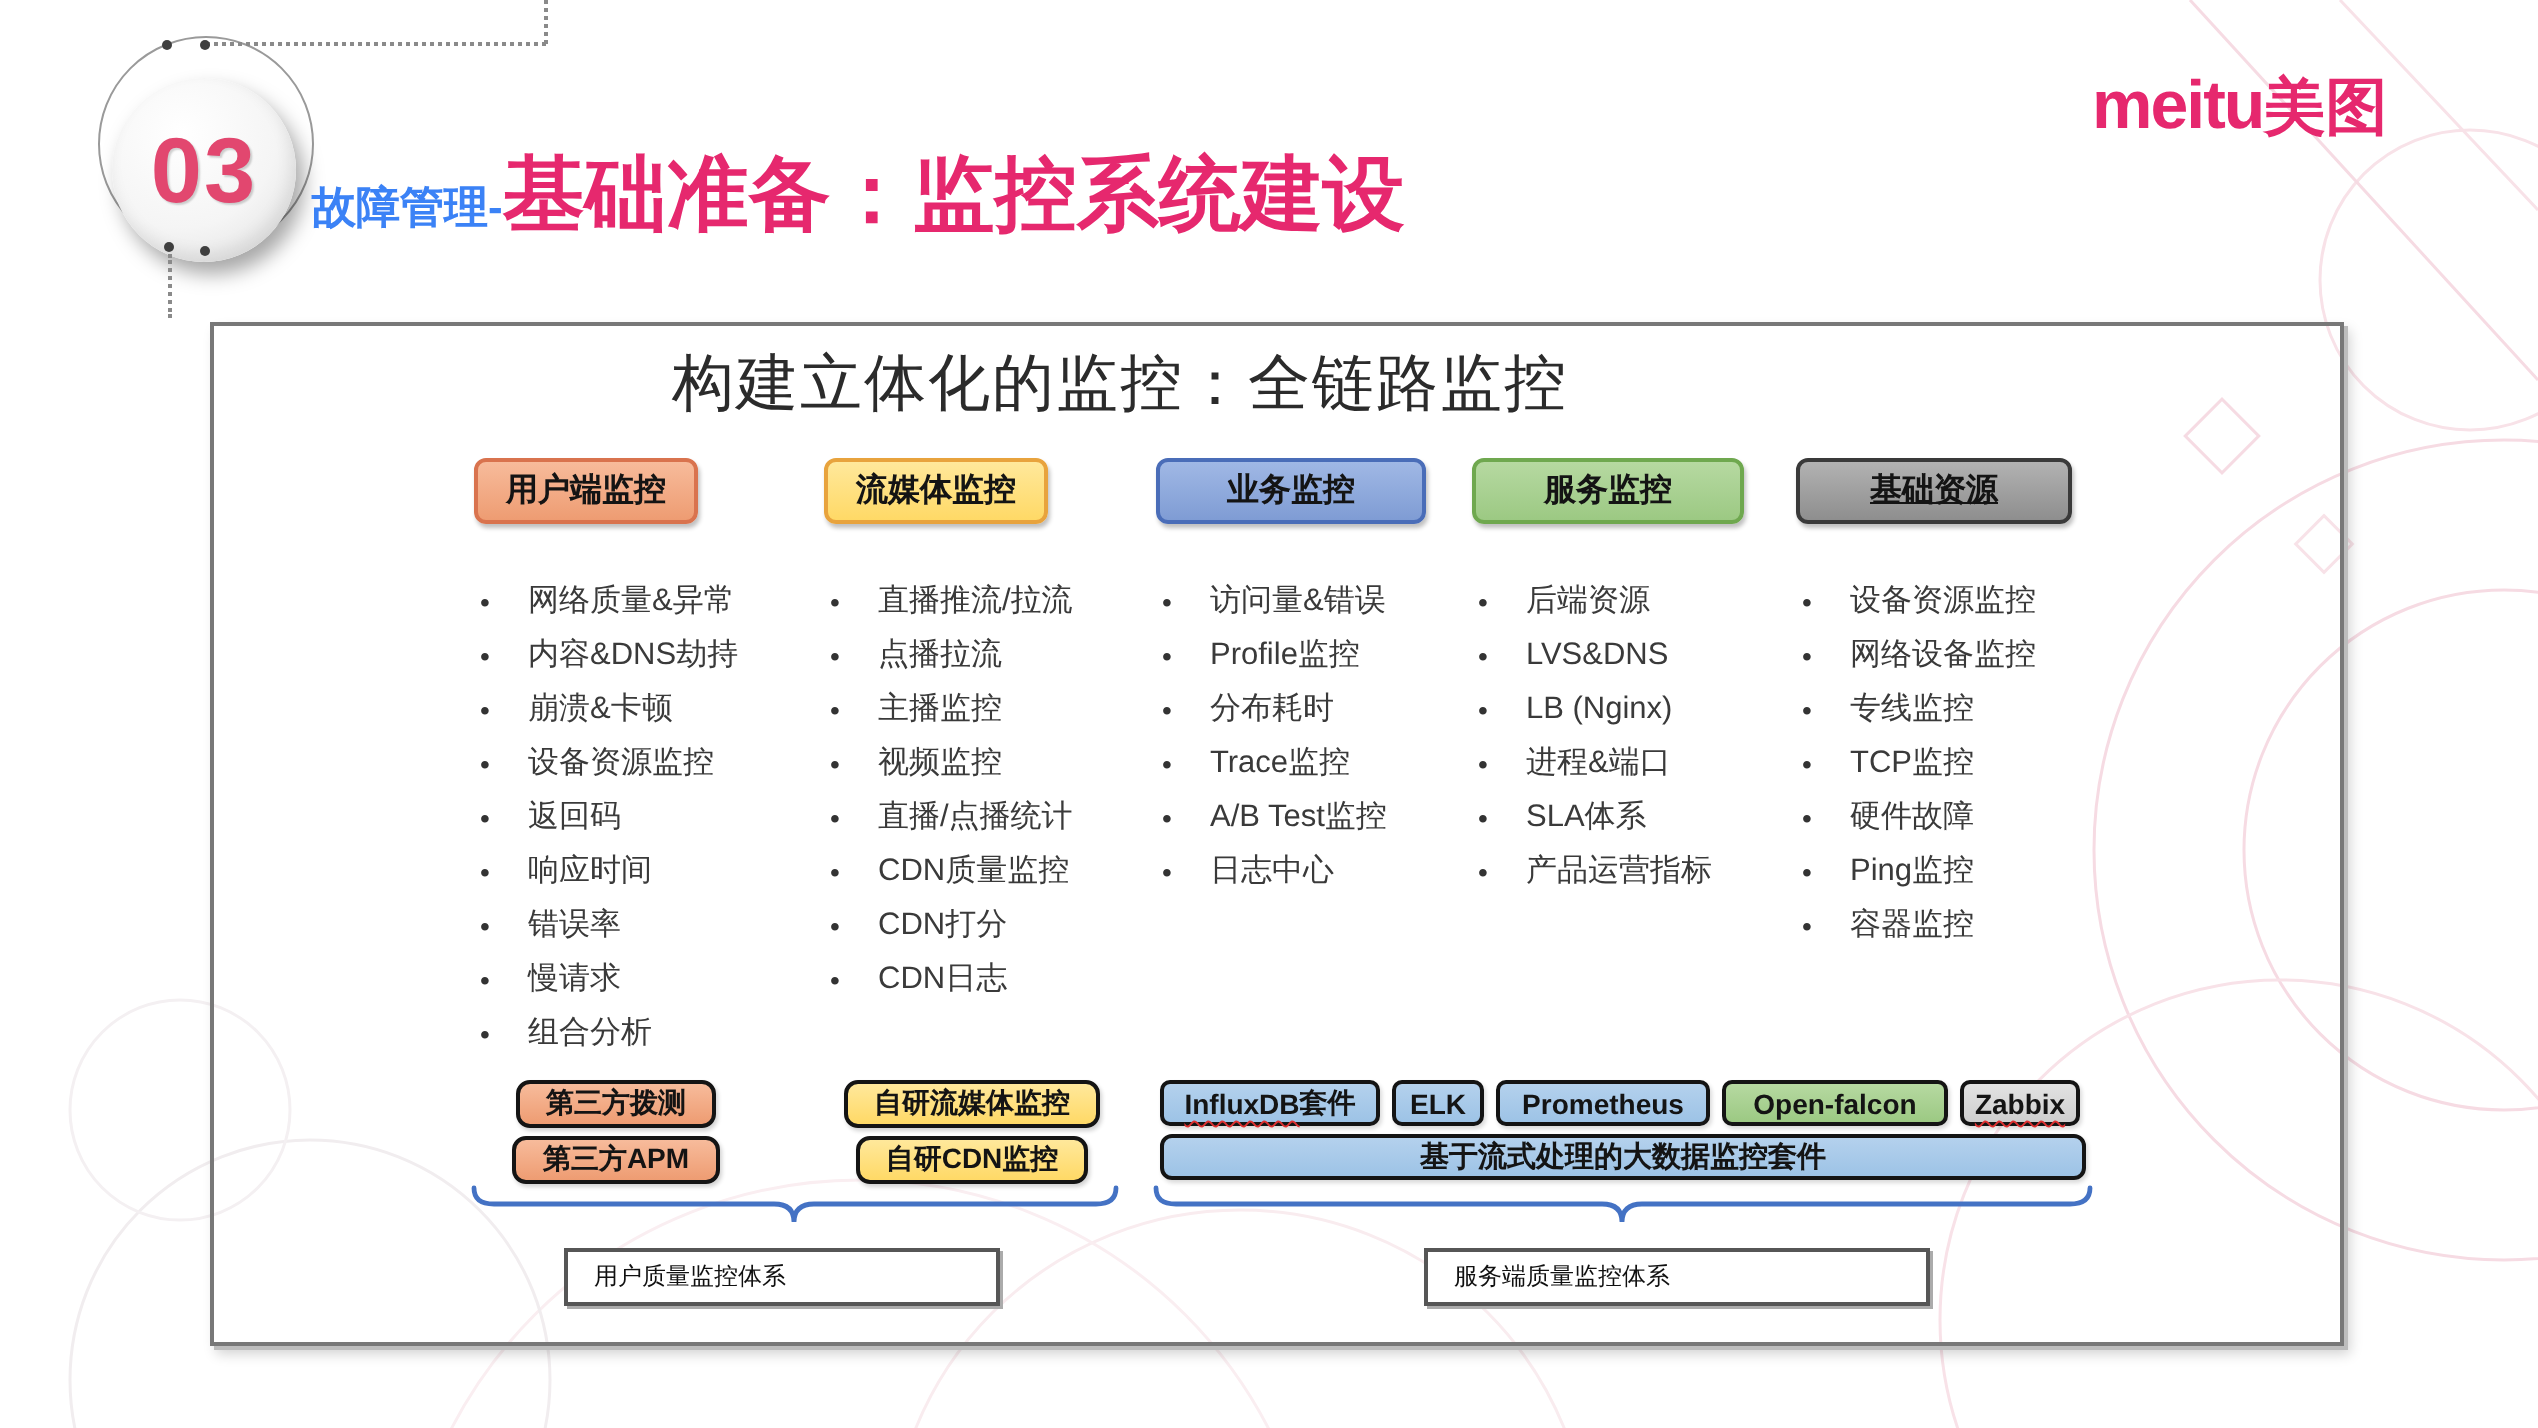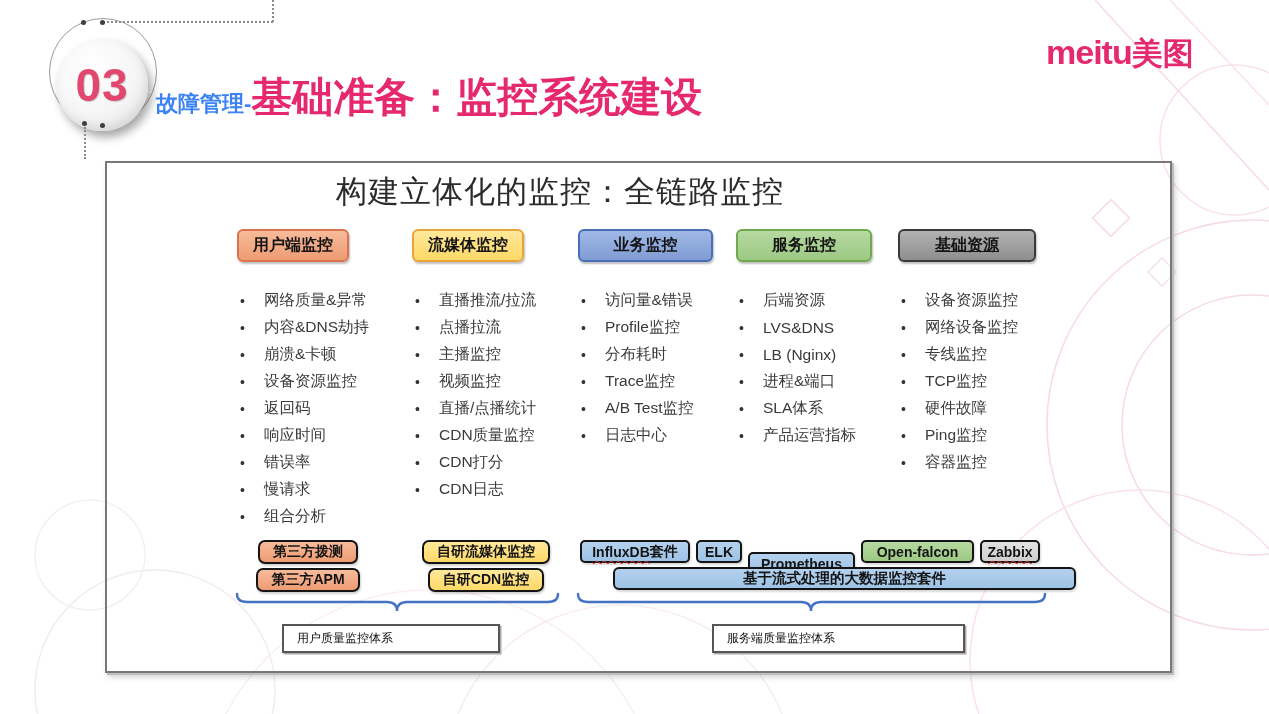--- a/index.html
+++ b/index.html
@@ -51,21 +51,21 @@
   
   .tagcol{position:absolute;top:538px;text-align:center;}
   .tag{display:inline-block;height:20px;line-height:19px;border:2px solid;border-radius:7px;padding:0 13px;
        font-size:14px;font-weight:700;color:#141414;margin:2px 0;box-shadow:1px 1.5px 2px rgba(0,0,0,0.18);white-space:nowrap;}
   .tooltags{position:absolute;left:580px;top:540px;display:flex;gap:6px;}
   .tooltag{height:19px;border:2px solid;border-radius:5px;display:flex;align-items:center;justify-content:center;
            font-size:14px;font-weight:700;color:#141414;box-sizing:content-box;white-space:nowrap;
            box-shadow:1px 1.5px 2px rgba(0,0,0,0.15);}
   .widetag{position:absolute;left:580px;top:567px;width:459px;height:19px;border:2px solid;border-radius:6px;
            display:flex;align-items:center;justify-content:center;font-size:14.5px;font-weight:700;color:#141414;
-           box-shadow:1px 1.5px 2px rgba(0,0,0,0.15);margin-left:33px;}
+           box-shadow:1px 1.5px 2px rgba(0,0,0,0.15);}
   .wavy{text-decoration:underline;text-decoration-style:wavy;text-decoration-color:#e03131;
         text-decoration-thickness:1px;text-underline-offset:3px;}
 
   
   .braces{position:absolute;left:232px;top:591px;}
   .groupbox{position:absolute;top:624px;height:25px;background:#fff;border:2px solid #565656;
             display:flex;align-items:center;padding-left:13px;font-size:12px;color:#101010;
             box-shadow:1.5px 1.5px 0 #ababab;white-space:nowrap;}
   .gb-left{left:282px;width:201px;}
   .gb-right{left:712px;width:236px;}
@@ -278,21 +278,21 @@
         </div>
       </div>
     </div>
 
   <div class="tooltags">
       <div class="tooltag th-blue" style="width: 106px;">
         <span class="wavy">InfluxDB</span>
         <span>套件</span>
       </div>
       <div class="tooltag th-blue" style="width: 42px;">ELK</div>
-      <div class="tooltag th-blue" style="width: 103px; margin-top: 12px;">Prometheus</div>
+      <div class="tooltag th-blue" style="width: 103px;">Prometheus</div>
       <div class="tooltag th-green" style="width: 109px;">Open-falcon</div>
       <div class="tooltag th-gray" style="width: 56px;">
         <span class="wavy">Zabbix</span>
       </div>
     </div>
   <div class="widetag th-blue">基于流式处理的大数据监控套件</div>
 
   <svg class="braces" width="820" height="34" viewBox="0 0 820 34" fill="none">
     <path d="M5,3 Q5,11 15,11 L155,11 Q165,11 165,20 Q165,11 175,11 L316,11 Q326,11 326,3" stroke="#4472c4" stroke-width="2.4" stroke-linecap="round"></path>
     <path d="M346,3 Q346,11 356,11 L569,11 Q579,11 579,20 Q579,11 589,11 L803,11 Q813,11 813,3" stroke="#4472c4" stroke-width="2.4" stroke-linecap="round"></path>

